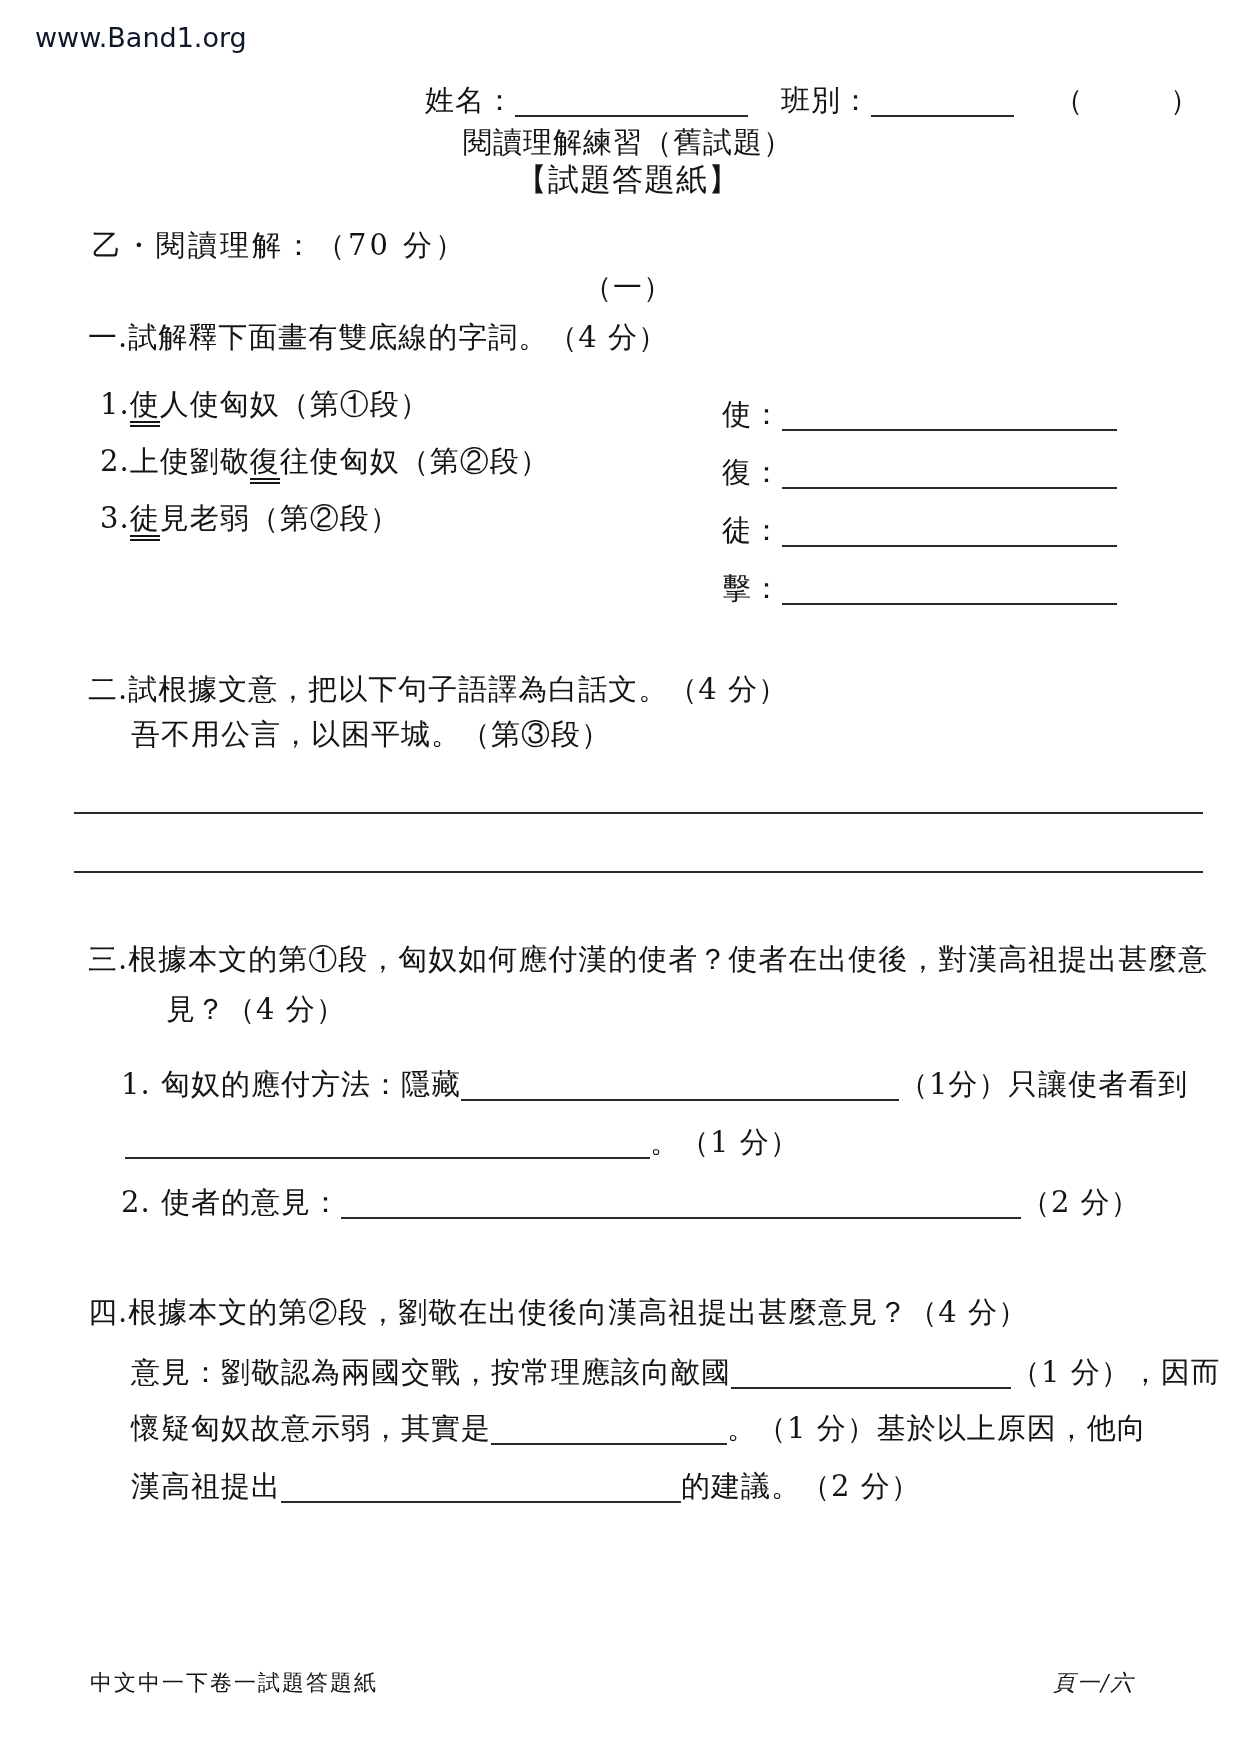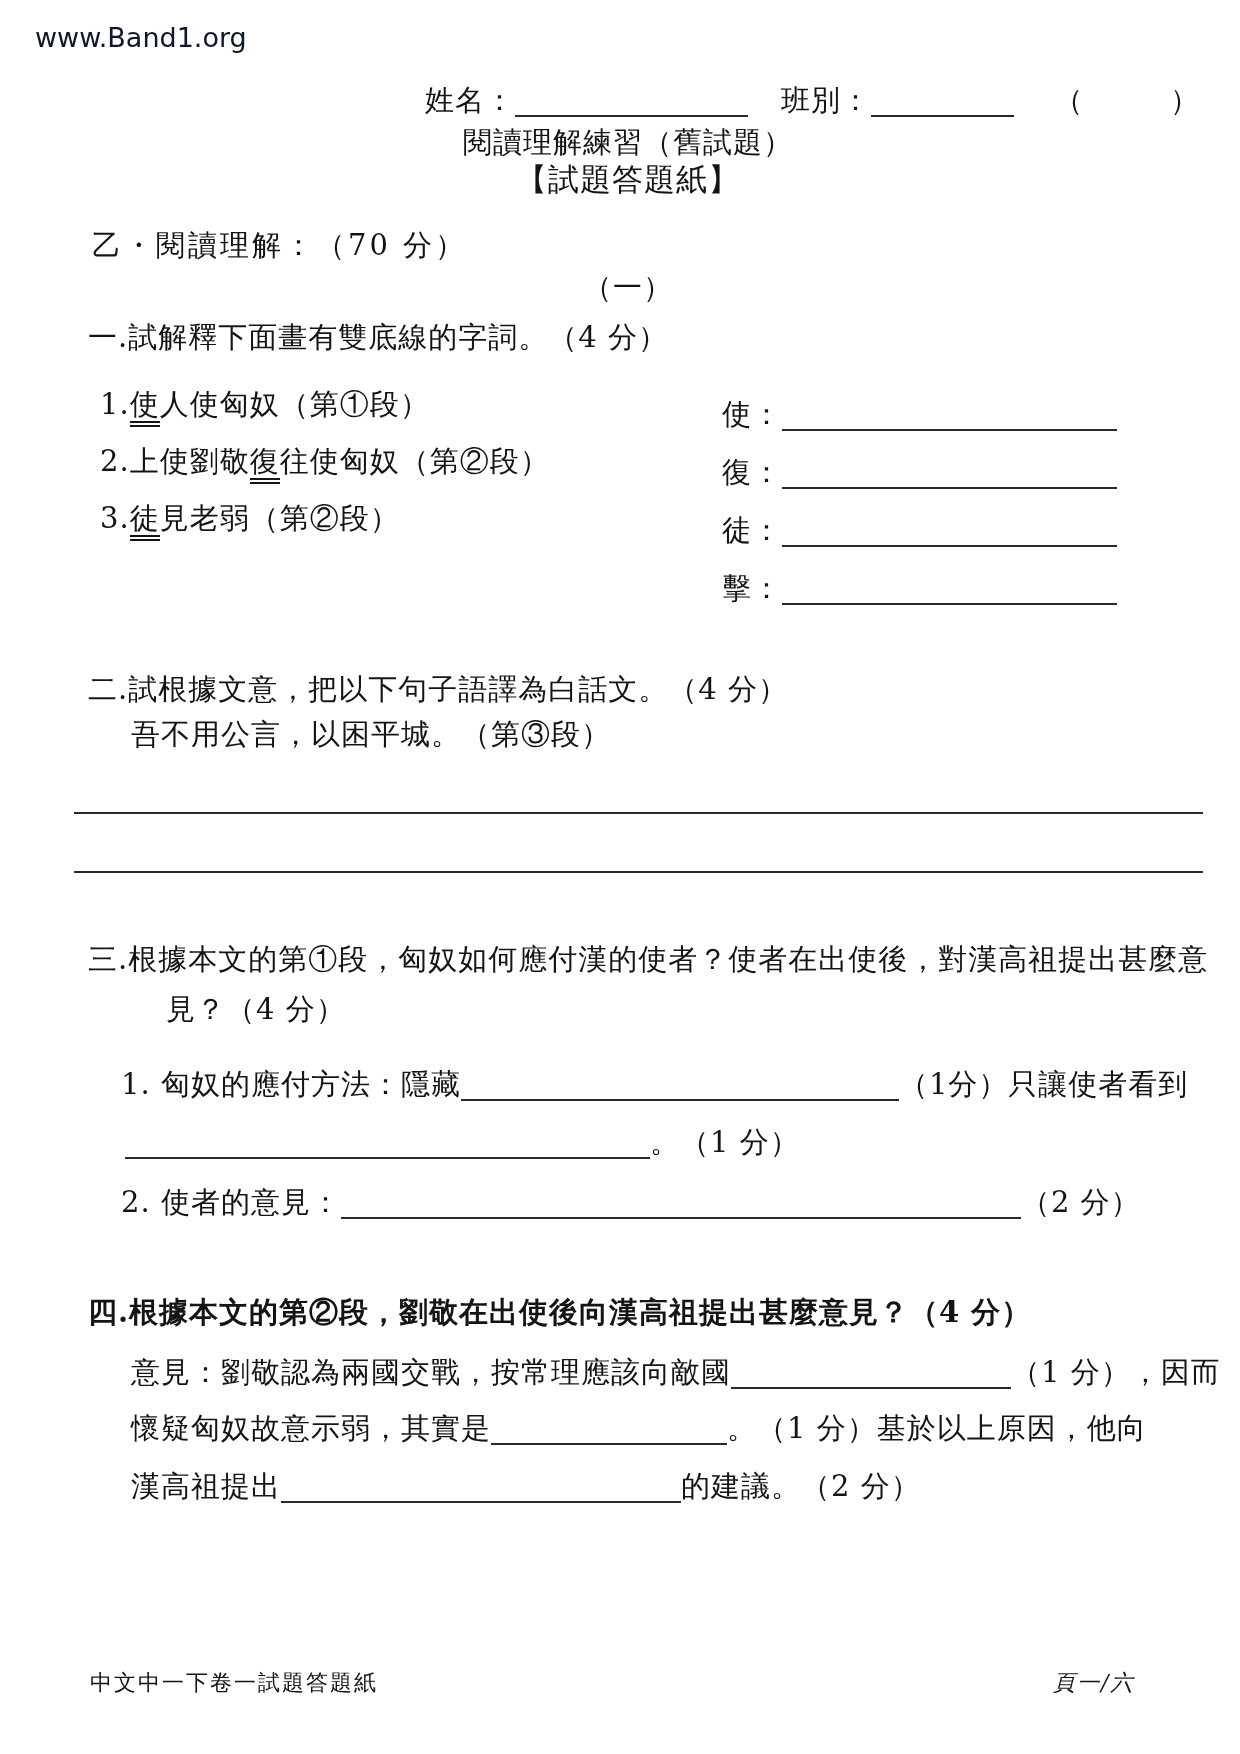--- a/index.html
+++ b/index.html
@@ -78,21 +78,21 @@
   <div class="row" style="left:121px;top:1066px;">
     <span>1. 匈奴的應付方法：隱藏</span><span class="blank" style="width:438px;"></span><span>（1分）只讓使者看到</span>
   </div>
   <div class="row" style="left:125px;top:1124px;">
     <span class="blank" style="width:525px;"></span><span>。（1 分）</span>
   </div>
   <div class="row" style="left:121px;top:1184px;">
     <span>2. 使者的意見：</span><span class="blank" style="width:680px;"></span><span>（2 分）</span>
   </div>
 
-  <div class="row" style="left:88px;top:1294px;font-weight:bold;">四.根據本文的第②段，劉敬在出使後向漢高祖提出甚麼意見？（4 分）</div>
+  <div class="row" style="left:88px;top:1294px;">四.根據本文的第②段，劉敬在出使後向漢高祖提出甚麼意見？（4 分）</div>
   <div class="row" style="left:131px;top:1354px;">
     <span>意見：劉敬認為兩國交戰，按常理應該向敵國</span><span class="blank" style="width:280px;"></span><span>（1 分），因而</span>
   </div>
   <div class="row" style="left:131px;top:1410px;">
     <span>懷疑匈奴故意示弱，其實是</span><span class="blank" style="width:236px;"></span><span>。（1 分）基於以上原因，他向</span>
   </div>
   <div class="row" style="left:131px;top:1468px;">
     <span>漢高祖提出</span><span class="blank" style="width:400px;"></span><span>的建議。（2 分）</span>
   </div>
 

